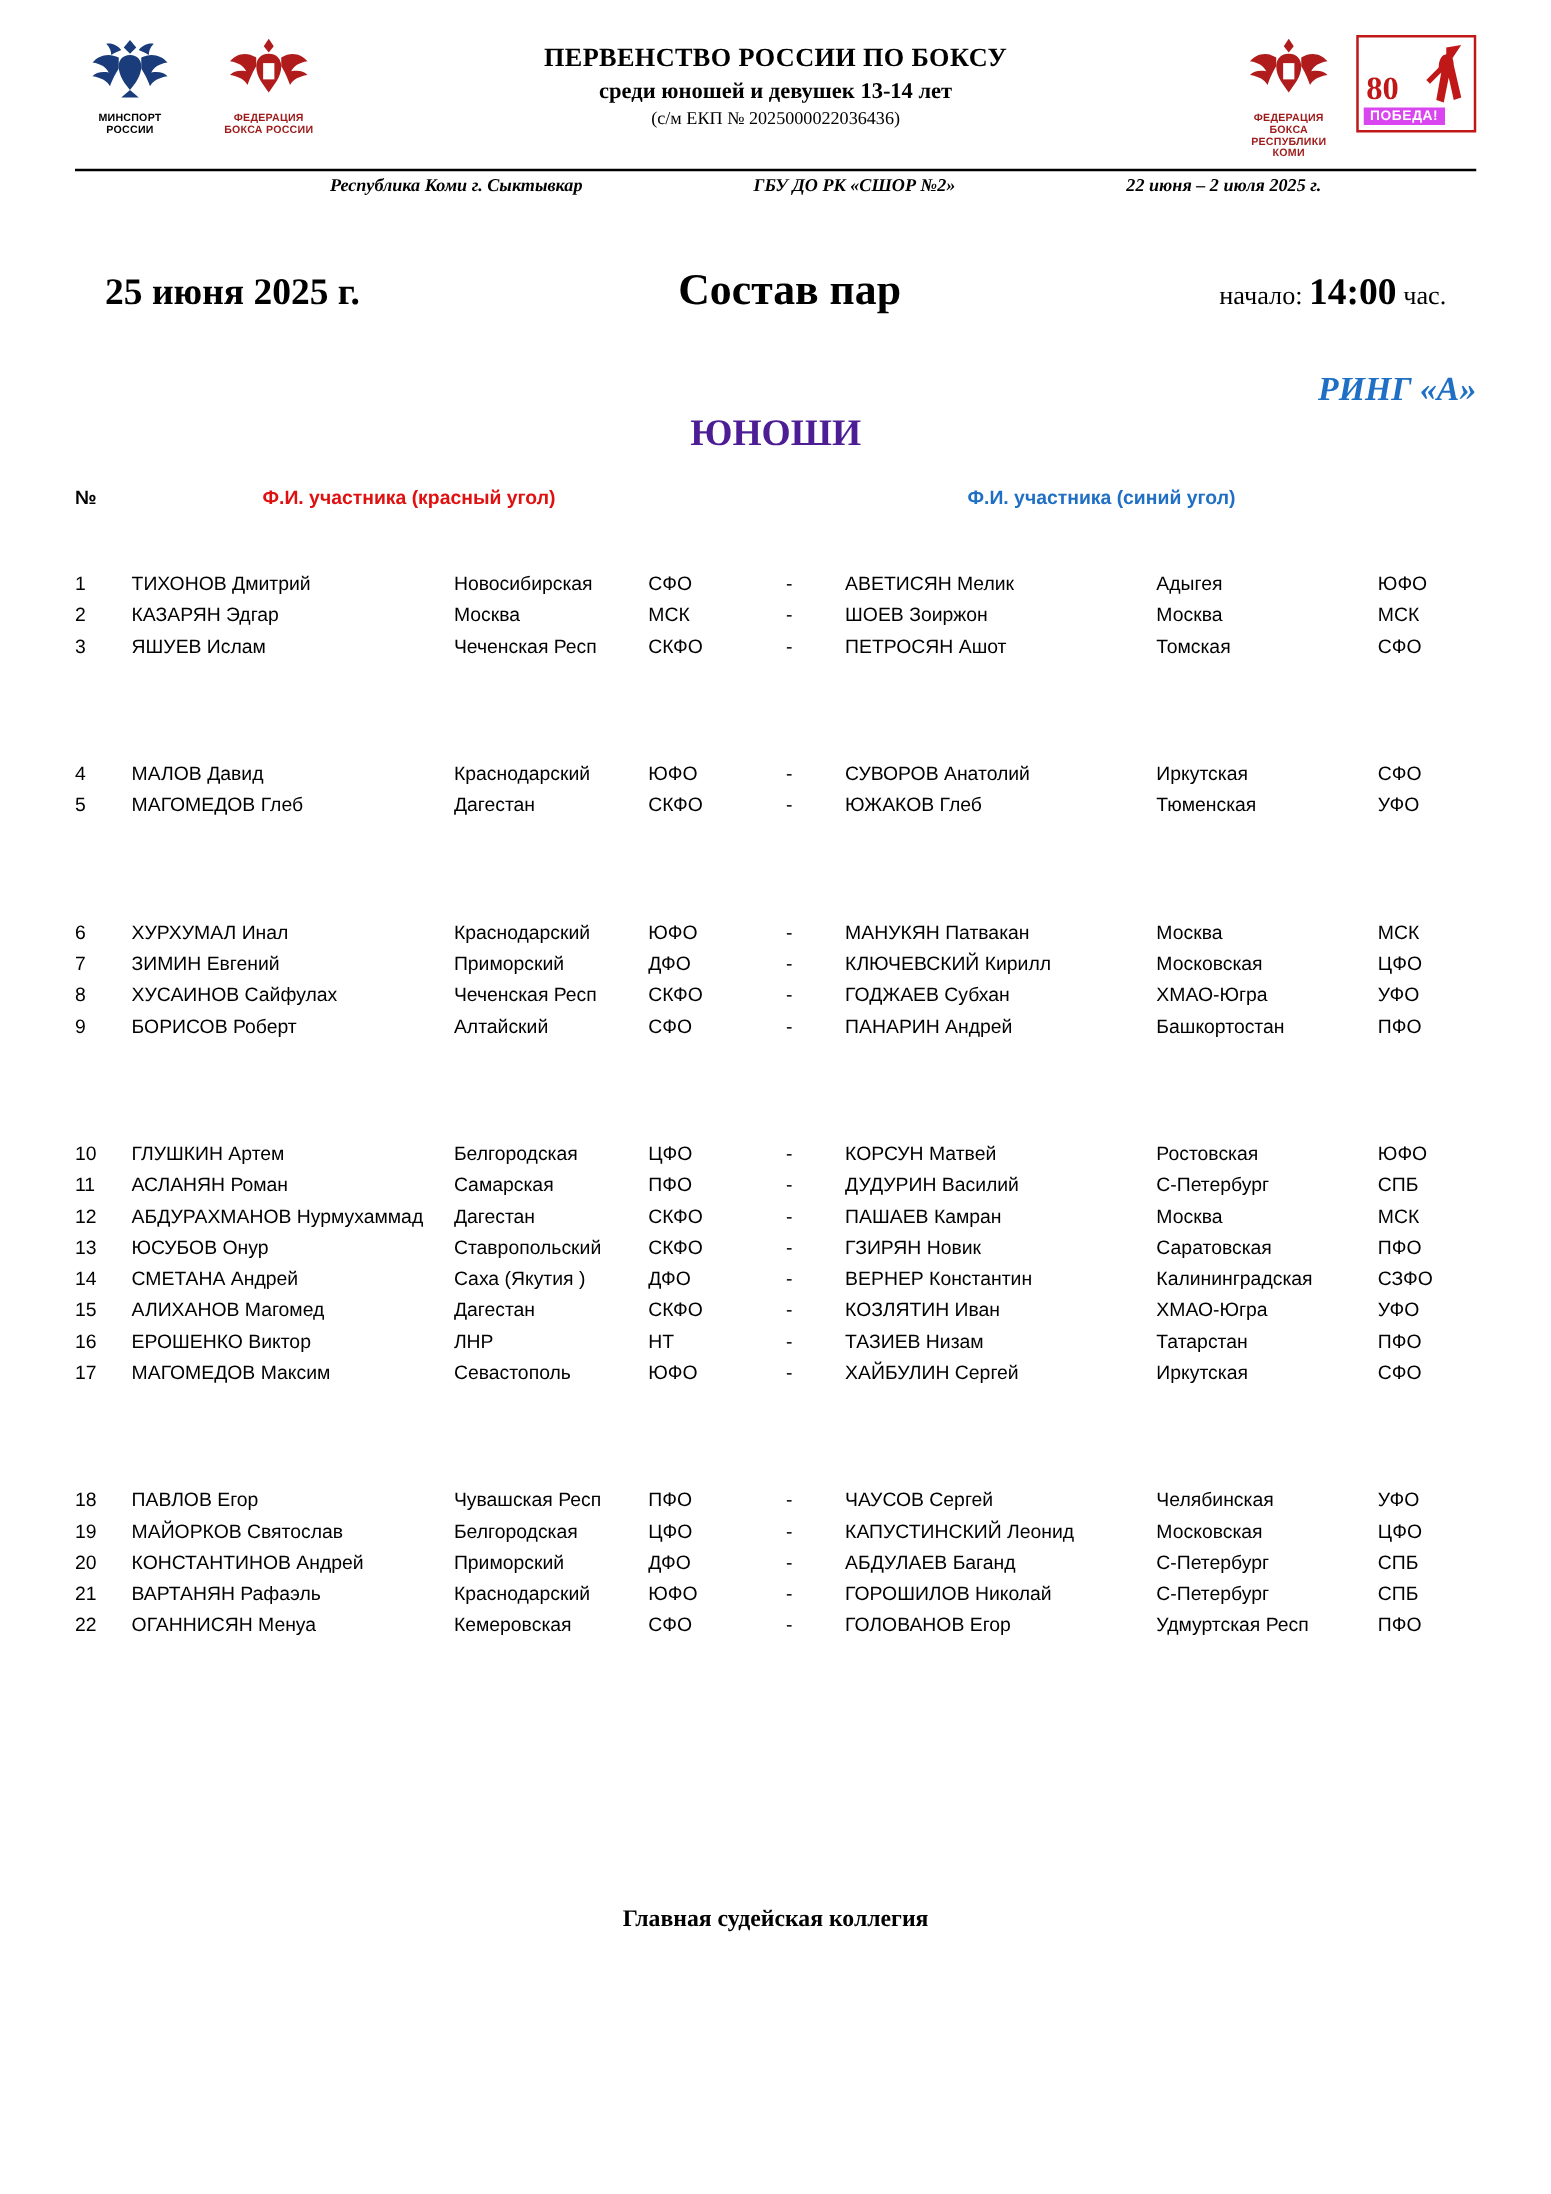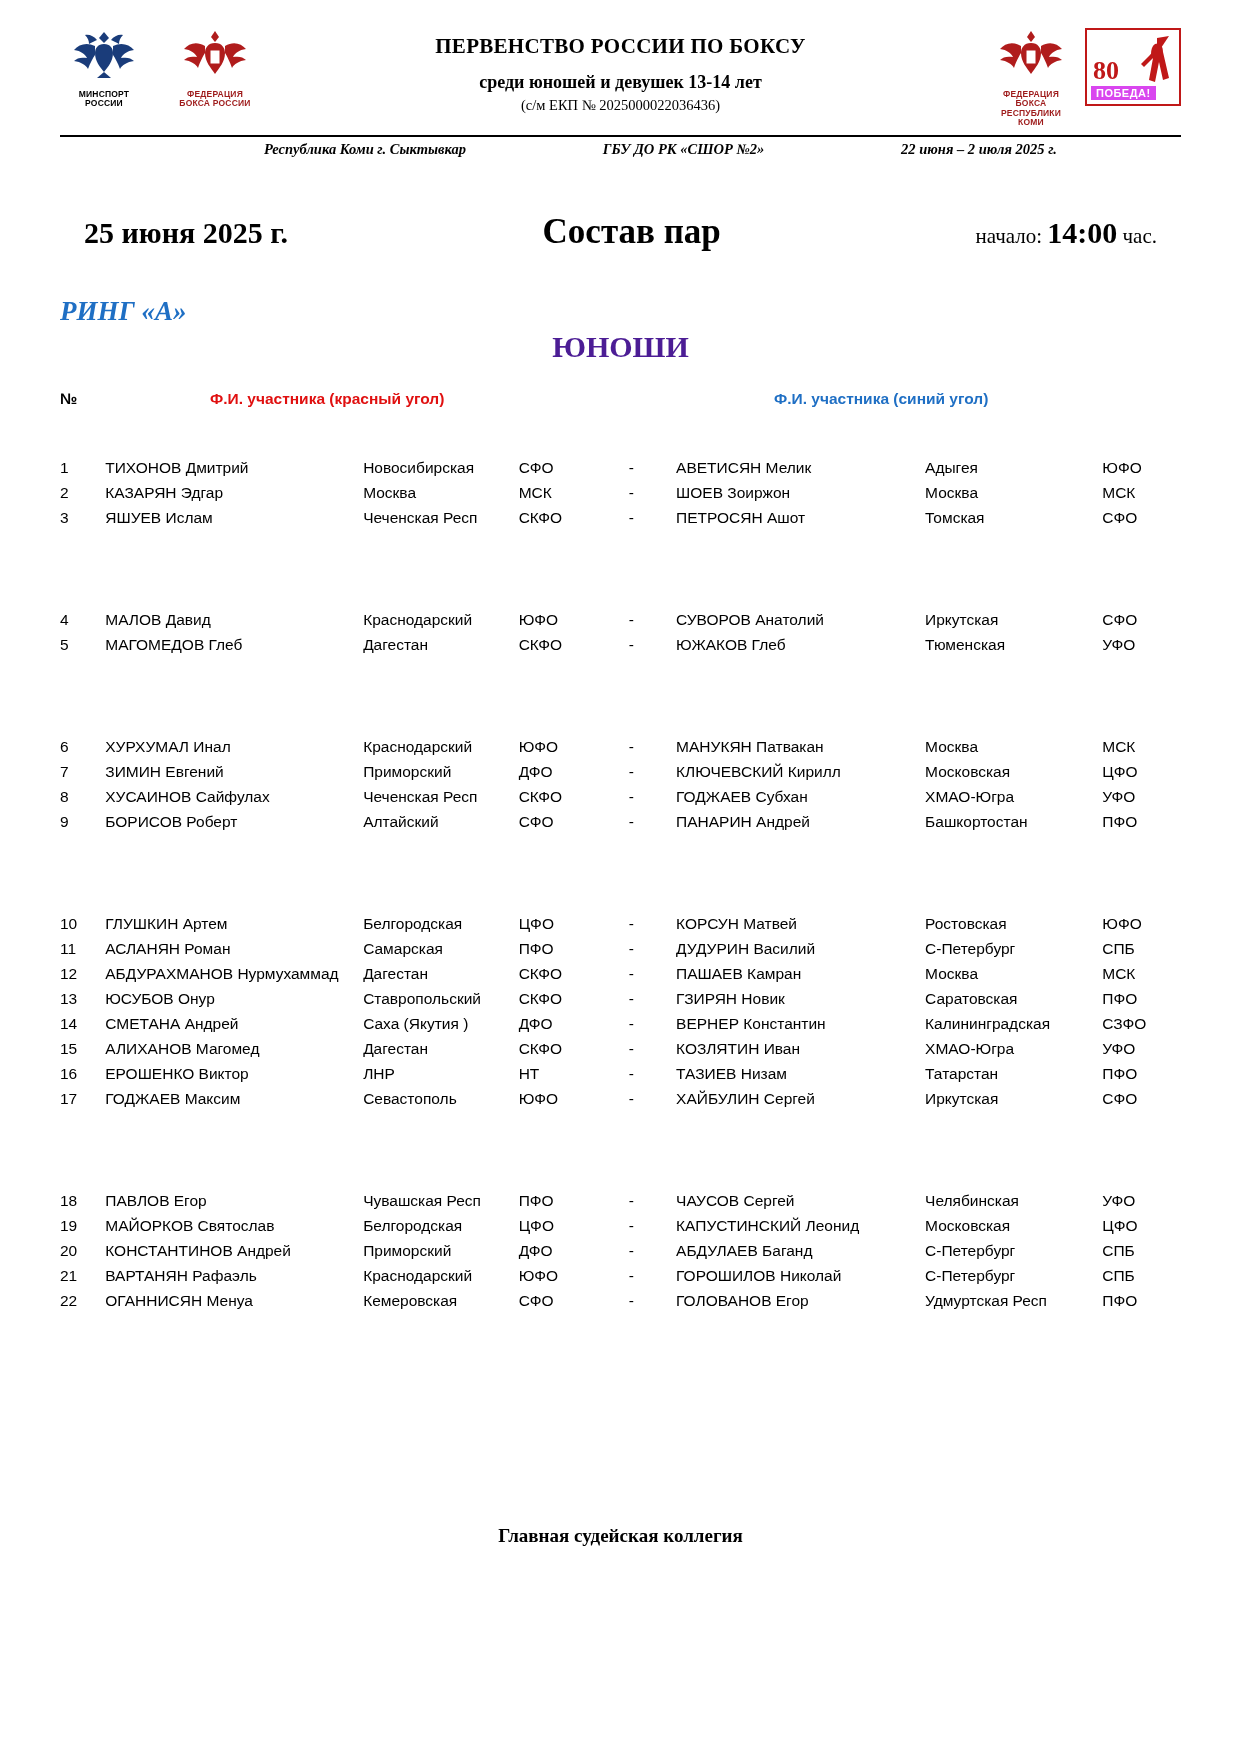--- a/index.html
+++ b/index.html
@@ -69,21 +69,21 @@
   .title1 {
     font-family: "Liberation Serif", serif;
     font-size: 21px;
     font-weight: bold;
     letter-spacing: .3px;
   }
   .title2 {
     font-family: "Liberation Serif", serif;
     font-size: 18px;
     font-weight: bold;
-    margin-top: 13px;
+    margin-top: 3px;
   }
   .title3 {
     font-family: "Liberation Serif", serif;
     font-size: 14.5px;
     margin-top: 4px;
   }
   .header-rule {
     border-top: 2px solid #000;
     margin-top: 8px;
   }
@@ -159,21 +159,21 @@
     font-family: "Liberation Serif", serif;
     font-size: 21px;
   }
   .meta-right .big {
     font-size: 30px;
     font-weight: bold;
   }
 
   
   .ring {
-    text-align: left;
+    text-align: right;
     margin-top: 44px;
     font-family: "Liberation Serif", serif;
     font-size: 27px;
     font-style: italic;
     font-weight: bold;
     color: #1f6fc4;
   }
   .gender {
     text-align: center;
     margin-top: 3px;
@@ -498,21 +498,21 @@
         <div class="c-rname">ЕРОШЕНКО Виктор</div>
         <div class="c-rreg">ЛНР</div>
         <div class="c-rfed">НТ</div>
         <div class="c-dash">-</div>
         <div class="c-bname">ТАЗИЕВ Низам</div>
         <div class="c-breg">Татарстан</div>
         <div class="c-bfed">ПФО</div>
       </div>
       <div class="bout">
         <div class="c-num">17</div>
-        <div class="c-rname">ГОДЖАЕВ Максим</div>
+        <div class="c-rname">МАГОМЕДОВ Максим</div>
         <div class="c-rreg">Севастополь</div>
         <div class="c-rfed">ЮФО</div>
         <div class="c-dash">-</div>
         <div class="c-bname">ХАЙБУЛИН Сергей</div>
         <div class="c-breg">Иркутская</div>
         <div class="c-bfed">СФО</div>
       </div>
       <div class="gap"></div>
       <div class="weight-cat"><span></span>&nbsp;&nbsp; <span class="kg-num"></span> <span class="kg-unit"></span></div>
       <div class="bout">

